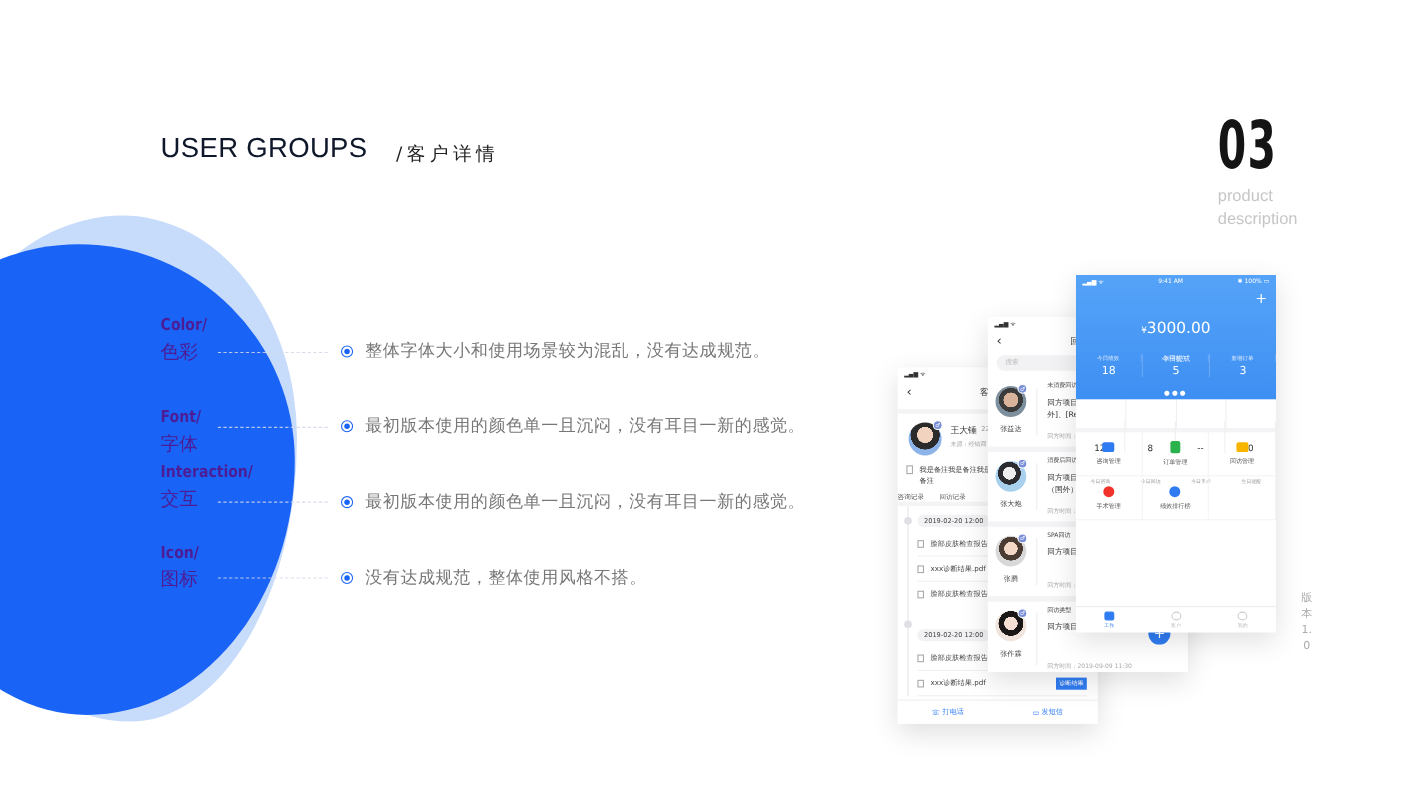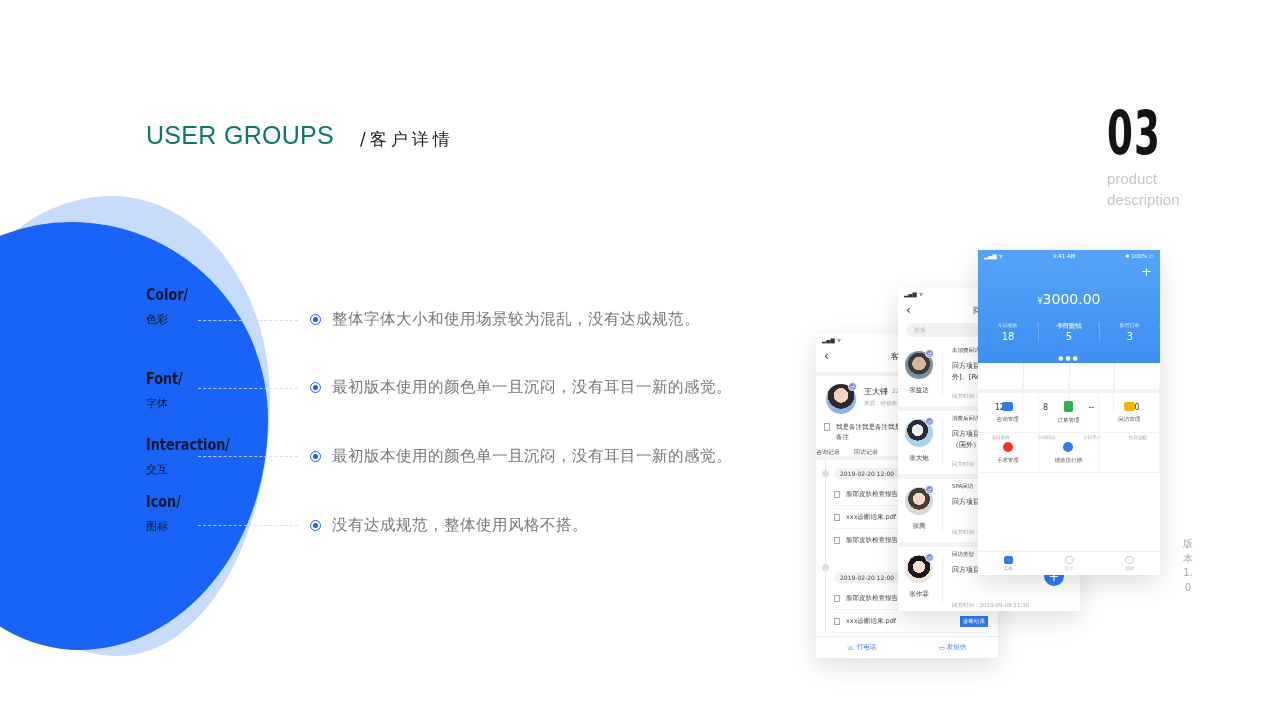--- a/index.html
+++ b/index.html
@@ -1,29 +1,29 @@
 <!DOCTYPE html>
 <html><head>
 <meta charset="utf-8">
 <style>
   * { box-sizing: border-box; margin: 0; padding: 0; }
   body { width: 1280px; height: 720px; background: #ffffff; position: relative; overflow: hidden; font-family: "DejaVu Sans", "Liberation Sans", sans-serif; }
 
   .blob-light { position: absolute; left: -60px; top: 196px; width: 330px; height: 460px; background: #c7dbfa; border-radius: 52% 48% 46% 54% / 44% 44% 56% 56%; }
   .blob-main { position: absolute; left: -110px; top: 222px; width: 378px; height: 428px; background: #1a63f7; border-radius: 48% 52% 50% 50% / 40% 46% 54% 60%; }
 
-  .title { position: absolute; left: 146px; top: 121px; font-family: "Liberation Sans", sans-serif; font-size: 25px; color: #0f766e; letter-spacing: 0.3px; }
+  .title { position: absolute; left: 146px; top: 121px; font-family: "Liberation Sans", sans-serif; font-size: 25px; color: #0f172a; letter-spacing: 0.3px; }
   .subtitle { position: absolute; left: 360px; top: 128px; font-size: 17px; color: #222; letter-spacing: 4px; }
 
   .num { position: absolute; left: 1107px; top: 98px; font-family: "DejaVu Sans", sans-serif; font-weight: bold; font-size: 60px; color: #141414; transform: scaleX(0.62); transform-origin: left top; letter-spacing: 2px; line-height: 70px; }
   .pdesc { position: absolute; left: 1107px; top: 168px; font-size: 15px; color: #c6c6c6; line-height: 21px; font-family: "Liberation Sans", sans-serif; }
 
-  .cat { position: absolute; left: 146px; color: #0f172a; font-family: "DejaVu Sans", sans-serif; }
+  .cat { position: absolute; left: 146px; color: #4c1d95; font-family: "DejaVu Sans", sans-serif; }
   .cat .en { font-size: 15px; font-weight: bold; transform: scaleX(0.85); transform-origin: left; display: block; line-height: 22px; }
-  .cat .zh { font-size: 11px; display: block; line-height: 22px; margin-top: 3px; }
+  .cat .zh { font-size: 17px; display: block; line-height: 22px; margin-top: 3px; }
 
   .dash { position: absolute; left: 198px; width: 100px; height: 0; border-top: 1px dashed rgba(210,215,230,0.85); }
 
   .point { position: absolute; left: 310px; display: flex; align-items: center; }
   .radio { width: 11px; height: 11px; border: 1.5px solid #1a63f7; border-radius: 50%; display: flex; align-items: center; justify-content: center; margin-right: 11px; }
   .radio::after { content: ""; width: 5px; height: 5px; background: #1a63f7; border-radius: 50%; }
   .point .txt { font-size: 15.5px; color: #777; letter-spacing: 0.5px; }
 
   .version { position: absolute; left: 1182px; top: 537px; width: 12px; font-size: 10px; color: #aaa; line-height: 14.5px; text-align: center; word-break: break-all; }
 
@@ -111,21 +111,21 @@
 </div>
 
 <div class="cat" style="top:284px">
   <span class="en">Color/</span>
   <span class="zh">色彩</span>
 </div>
 <div class="cat" style="top:368px">
   <span class="en">Font/</span>
   <span class="zh">字体</span>
 </div>
-<div class="cat" style="top:434px">
+<div class="cat" style="top:418px">
   <span class="en">Interaction/</span>
   <span class="zh">交互</span>
 </div>
 <div class="cat" style="top:491px">
   <span class="en">Icon/</span>
   <span class="zh">图标</span>
 </div>
 
 <div class="dash" style="top:320px"></div>
 <div class="dash" style="top:388px"></div>

